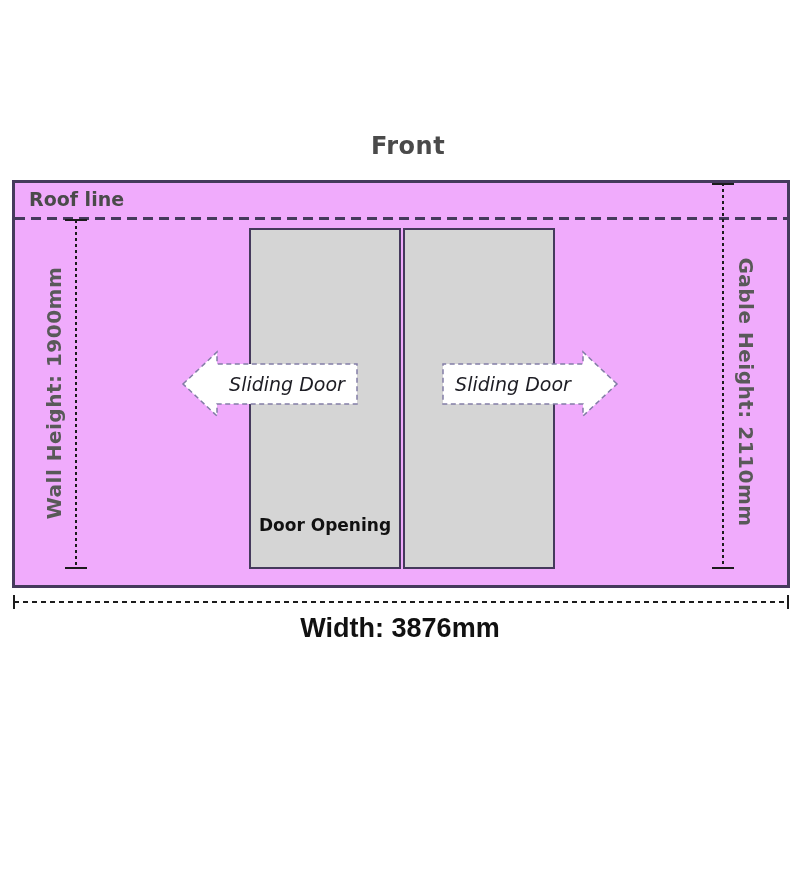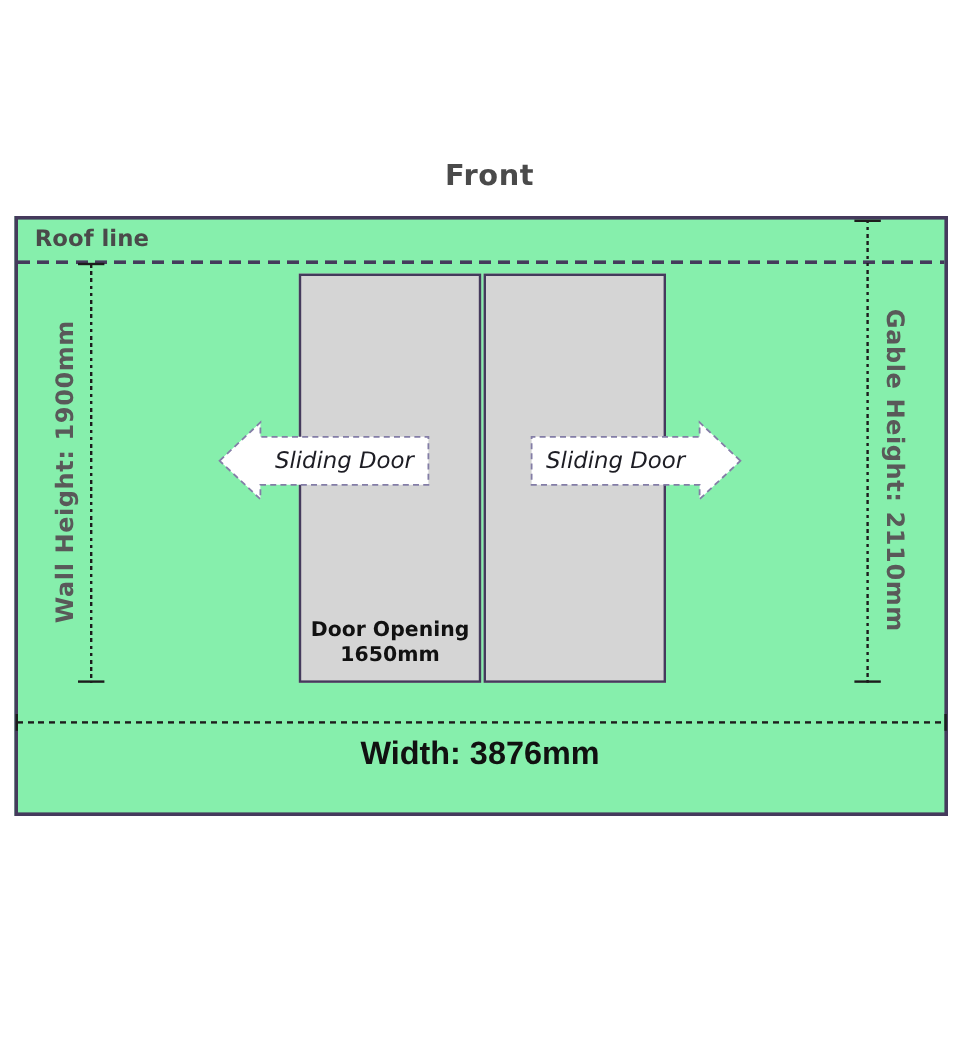--- a/index.html
+++ b/index.html
@@ -5,22 +5,22 @@
   html,body{margin:0;padding:0;background:#fff;}
   .canvas{
     position:relative;width:800px;height:884px;background:#ffffff;overflow:hidden;
     font-family:"DejaVu Sans", sans-serif;
   }
   .title{
     position:absolute;left:16px;right:0;top:132px;text-align:center;
     font-size:24px;font-weight:bold;color:#4a4a4a;letter-spacing:0.5px;
   }
   .outline{
-    position:absolute;left:12px;top:180px;width:778px;height:500px;
-    border:3px solid #453a5c;box-sizing:border-box;background:#86efac;
+    position:absolute;left:12px;top:180px;width:778px;height:408px;
+    border:3px solid #453a5c;box-sizing:border-box;background:#f0abfc;
   }
   .roof-label{
     position:absolute;left:14px;top:5px;font-size:19px;font-weight:bold;color:#4a4a4a;
   }
   .roof-dash{
     position:absolute;left:0;right:0;top:34px;height:3px;
     background:repeating-linear-gradient(to right,#453a5c 0 10px,transparent 10px 16px);
   }
   .vdot{
     position:absolute;width:2px;
@@ -86,21 +86,20 @@
 
     <div class="vdot vdot-right"></div>
     <div class="tick-h" style="left:697px;top:0px;"></div>
     <div class="tick-h" style="left:697px;top:384px;"></div>
 
     <div class="door door-left"></div>
     <div class="door door-right"></div>
 
     <div class="door-opening">
       <div>Door Opening</div>
-      <div>1650mm</div>
     </div>
 
     <svg class="arrow-svg left" width="180" height="72" viewBox="0 0 180 72">
       <polygon points="3,36 37,4 37,16 177,16 177,56 37,56 37,68" fill="#ffffff" stroke="#837da6" stroke-width="1.5" stroke-dasharray="5 3.5"></polygon>
     </svg>
     <div class="arrow-text left">Sliding Door</div>
 
     <svg class="arrow-svg right" width="180" height="72" viewBox="0 0 180 72">
       <polygon points="177,36 143,4 143,16 3,16 3,56 143,56 143,68" fill="#ffffff" stroke="#837da6" stroke-width="1.5" stroke-dasharray="5 3.5"></polygon>
     </svg>

